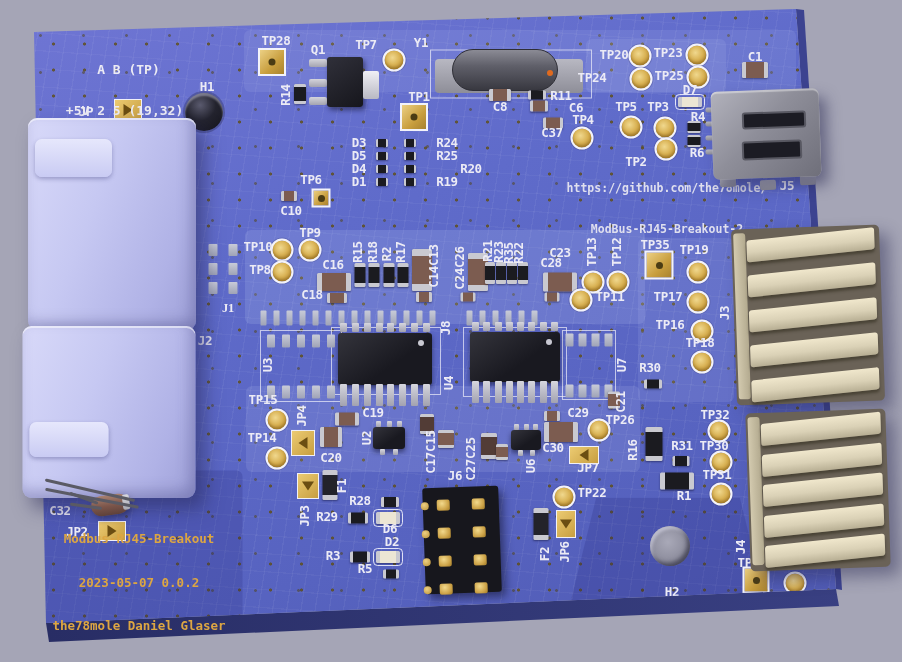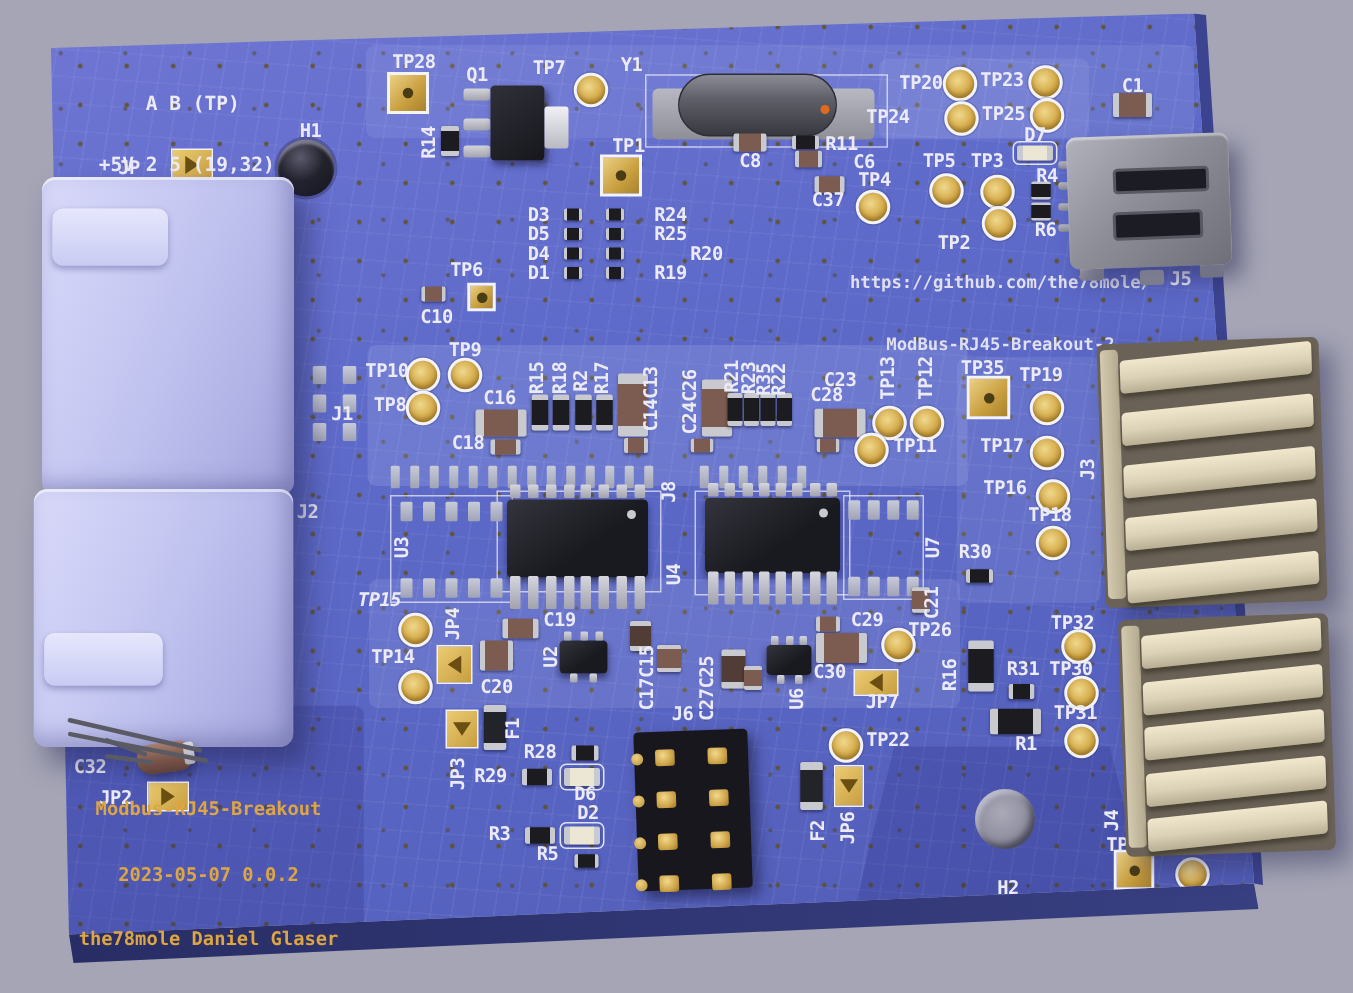--- a/index.html
+++ b/index.html
@@ -432,21 +432,21 @@
         <div class="lbl" style="position: absolute; left: 694px; top: 250px; transform: translate(-50%, -50%);">TP19</div>
         <div class="lbl" style="position: absolute; left: 668px; top: 297px; transform: translate(-50%, -50%);">TP17</div>
         <div class="lbl" style="position: absolute; left: 670px; top: 325px; transform: translate(-50%, -50%);">TP16</div>
         <div class="lbl" style="position: absolute; left: 700px; top: 343px; transform: translate(-50%, -50%);">TP18</div>
         <div class="lbl" style="position: absolute; left: 725px; top: 313px; transform: translate(-50%, -50%) rotate(-90deg);">J3</div>
         <div class="lbl" style="position: absolute; left: 268px; top: 365px; transform: translate(-50%, -50%) rotate(-90deg);">U3</div>
         <div class="lbl" style="position: absolute; left: 446px; top: 328px; transform: translate(-50%, -50%) rotate(-90deg);">J8</div>
         <div class="lbl" style="position: absolute; left: 449px; top: 383px; transform: translate(-50%, -50%) rotate(-90deg);">U4</div>
         <div class="lbl" style="position: absolute; left: 622px; top: 365px; transform: translate(-50%, -50%) rotate(-90deg);">U7</div>
         <div class="lbl" style="position: absolute; left: 650px; top: 368px; transform: translate(-50%, -50%);">R30</div>
-        <div class="lbl" style="position: absolute; left: 253px; top: 400px; transform: translate(-50%, -50%); font-style: italic;">TP15</div>
+        <div class="lbl" style="position: absolute; left: 263px; top: 400px; transform: translate(-50%, -50%);">TP15</div>
         <div class="lbl" style="position: absolute; left: 262px; top: 438px; transform: translate(-50%, -50%);">TP14</div>
         <div class="lbl" style="position: absolute; left: 302px; top: 416px; transform: translate(-50%, -50%) rotate(-90deg);">JP4</div>
         <div class="lbl" style="position: absolute; left: 373px; top: 413px; transform: translate(-50%, -50%);">C19</div>
         <div class="lbl" style="position: absolute; left: 331px; top: 458px; transform: translate(-50%, -50%);">C20</div>
         <div class="lbl" style="position: absolute; left: 367px; top: 438px; transform: translate(-50%, -50%) rotate(-90deg);">U2</div>
         <div class="lbl" style="position: absolute; left: 431px; top: 452px; transform: translate(-50%, -50%) rotate(-90deg);">C17C15</div>
         <div class="lbl" style="position: absolute; left: 471px; top: 459px; transform: translate(-50%, -50%) rotate(-90deg);">C27C25</div>
         <div class="lbl" style="position: absolute; left: 531px; top: 466px; transform: translate(-50%, -50%) rotate(-90deg);">U6</div>
         <div class="lbl" style="position: absolute; left: 578px; top: 413px; transform: translate(-50%, -50%);">C29</div>
         <div class="lbl" style="position: absolute; left: 553px; top: 448px; transform: translate(-50%, -50%);">C30</div>
@@ -470,21 +470,21 @@
         <div class="lbl" style="position: absolute; left: 333px; top: 556px; transform: translate(-50%, -50%);">R3</div>
         <div class="lbl" style="position: absolute; left: 365px; top: 569px; transform: translate(-50%, -50%);">R5</div>
         <div class="lbl" style="position: absolute; left: 545px; top: 554px; transform: translate(-50%, -50%) rotate(-90deg);">F2</div>
         <div class="lbl" style="position: absolute; left: 565px; top: 552px; transform: translate(-50%, -50%) rotate(-90deg);">JP6</div>
         <div class="lbl" style="position: absolute; left: 672px; top: 592px; transform: translate(-50%, -50%);">H2</div>
         <div class="lbl" style="position: absolute; left: 741px; top: 547px; transform: translate(-50%, -50%) rotate(-90deg);">J4</div>
         <div class="lbl" style="position: absolute; left: 752px; top: 563px; transform: translate(-50%, -50%);">TP34</div>
         <div class="lbl" style="position: absolute; left: 790px; top: 565px; transform: translate(-50%, -50%);">TP33</div>
         <div class="lbl" style="position: absolute; left: 60px; top: 511px; transform: translate(-50%, -50%);">C32</div>
         <div class="lbl" style="position: absolute; left: 77px; top: 532px; transform: translate(-50%, -50%);">JP2</div>
-        <div class="lbl" style="position: absolute; left: 228px; top: 276px; transform: translate(-50%, -50%);">J1</div>
+        <div class="lbl" style="position: absolute; left: 228px; top: 308px; transform: translate(-50%, -50%); font-family: Liberation Serif, serif;">J1</div>
         <div class="lbl" style="position: absolute; left: 205px; top: 341px; transform: translate(-50%, -50%);">J2</div>
       </div>
   </div>
   <div id="text-layer">
     <div class="note" id="pinout">
       <div>     A B (TP)</div>
       <div> +5V 2 5 (19,32)</div>
       <div>   A 6 8 (17,33)</div>
       <div>   B 3 7 (16,30)</div>
       <div> GND 1 4 (18,31)</div>

